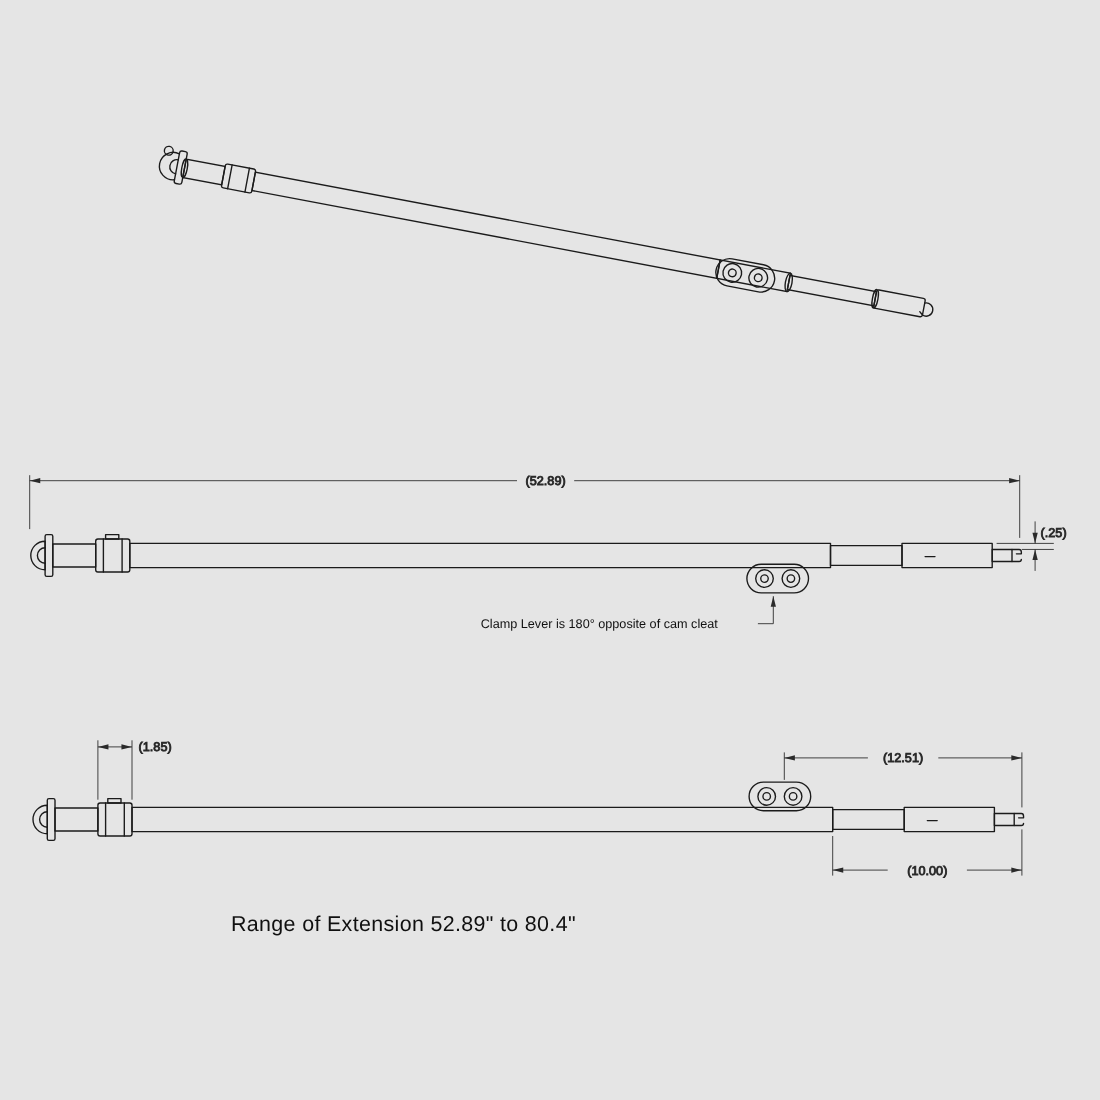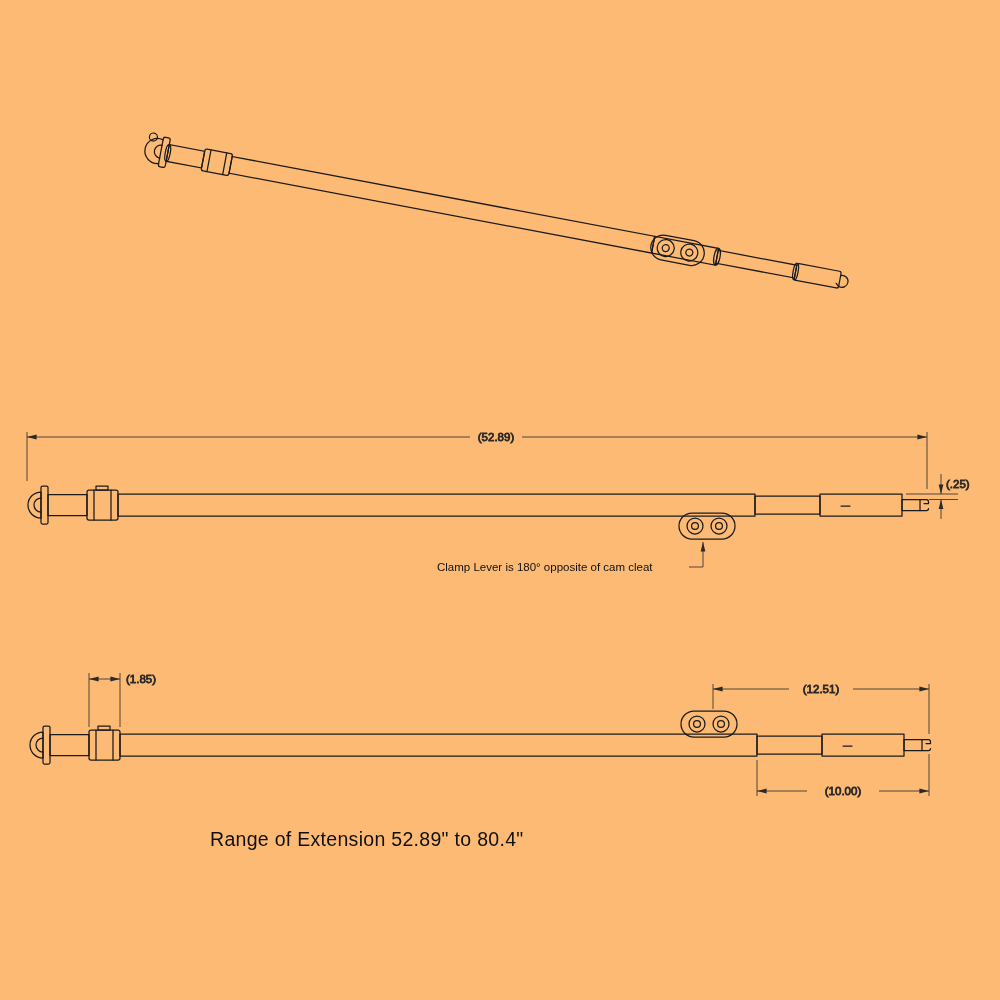--- a/index.html
+++ b/index.html
@@ -4,21 +4,21 @@
 <style>
   html, body {
     margin: 0;
     padding: 0;
     background: #ffffff;
   }
   #canvas {
     position: relative;
     width: 1000px;
     height: 1000px;
-    background: #fdba74;
+    background: #e5e5e5;
     overflow: hidden;
   }
   svg {
     display: block;
   }
   .part {
     stroke: #1b1b1b;
     stroke-width: 1.25;
     fill: none;
     stroke-linecap: round;

